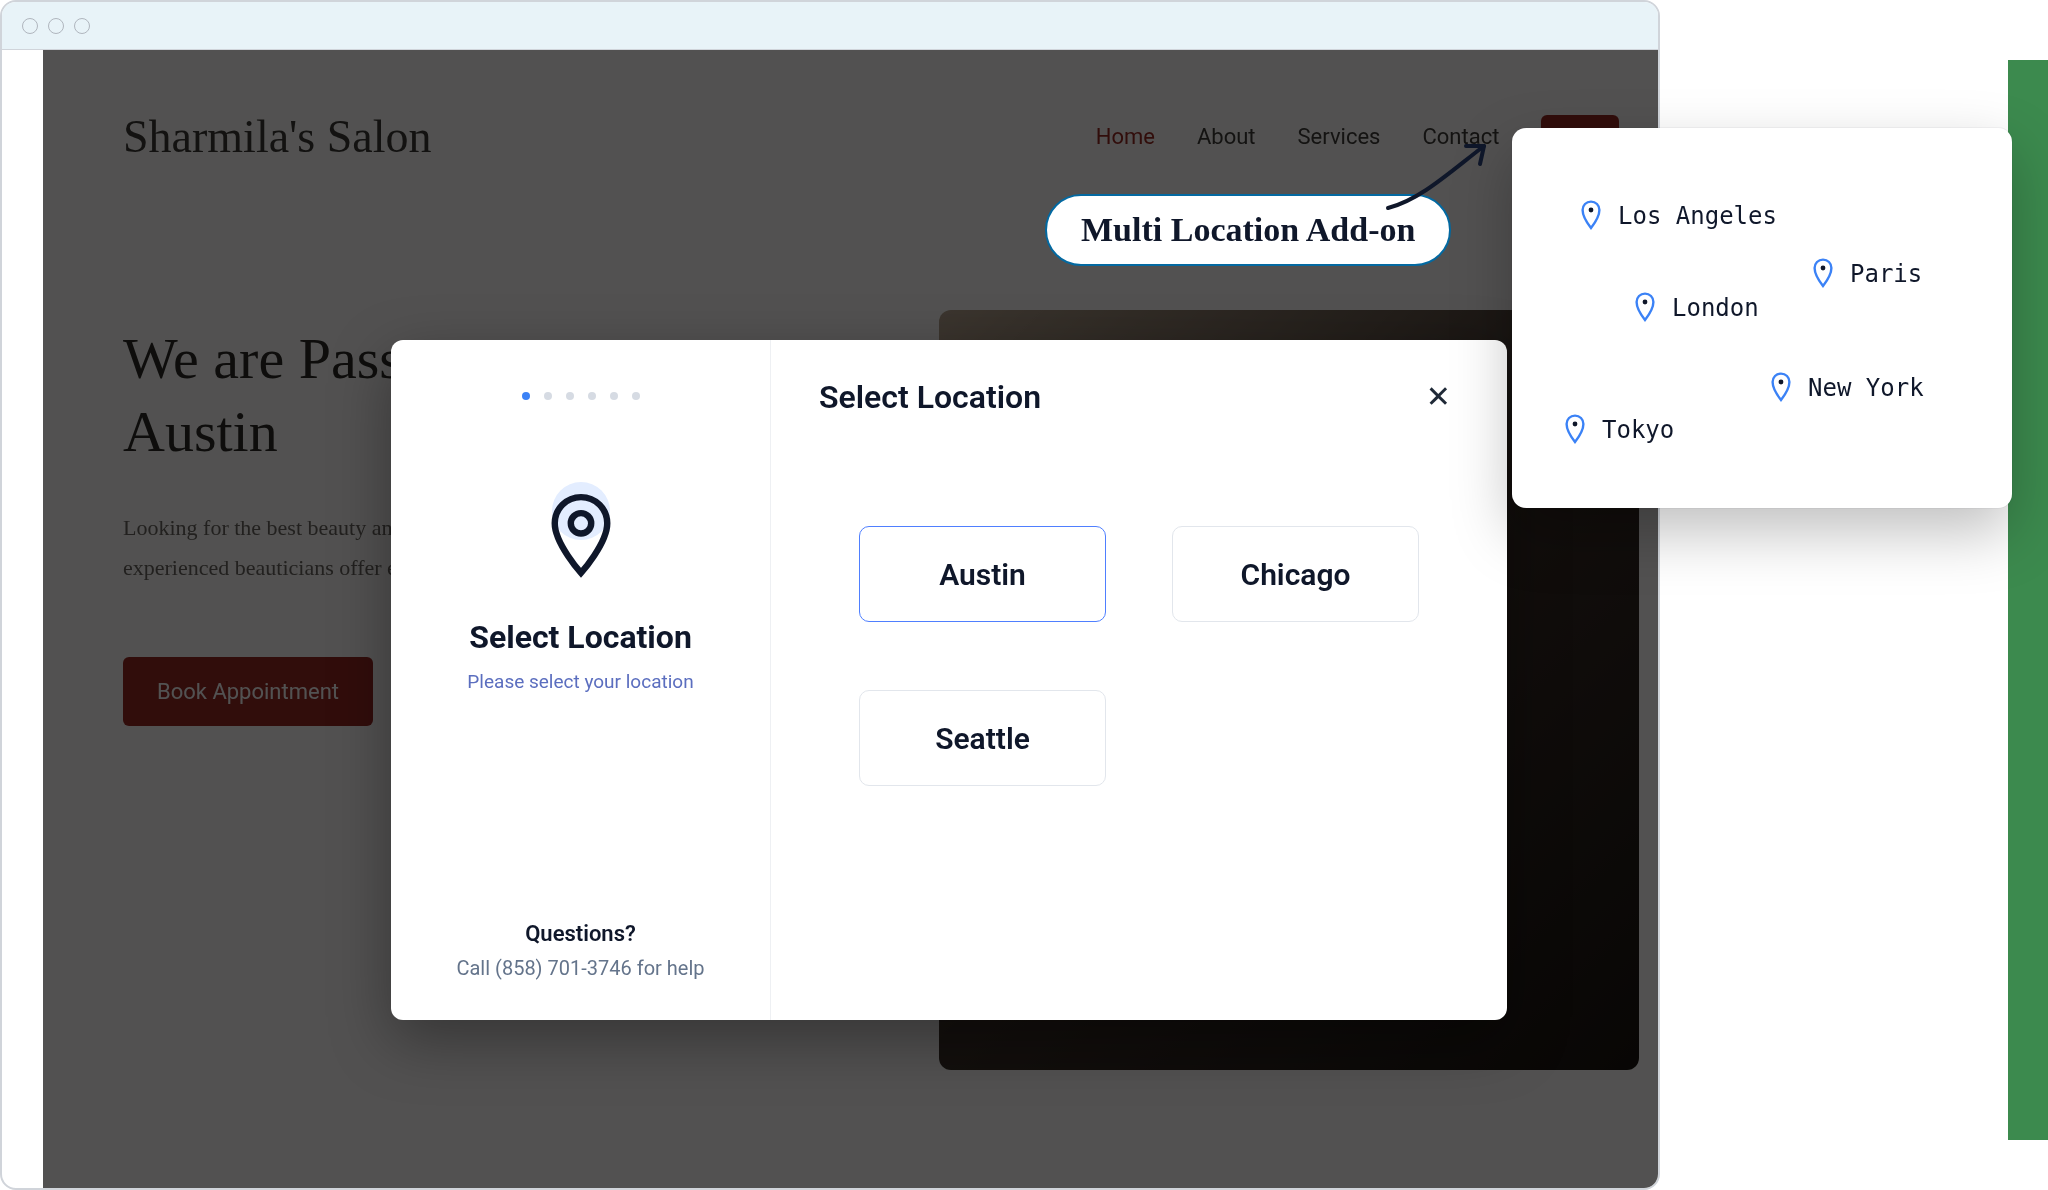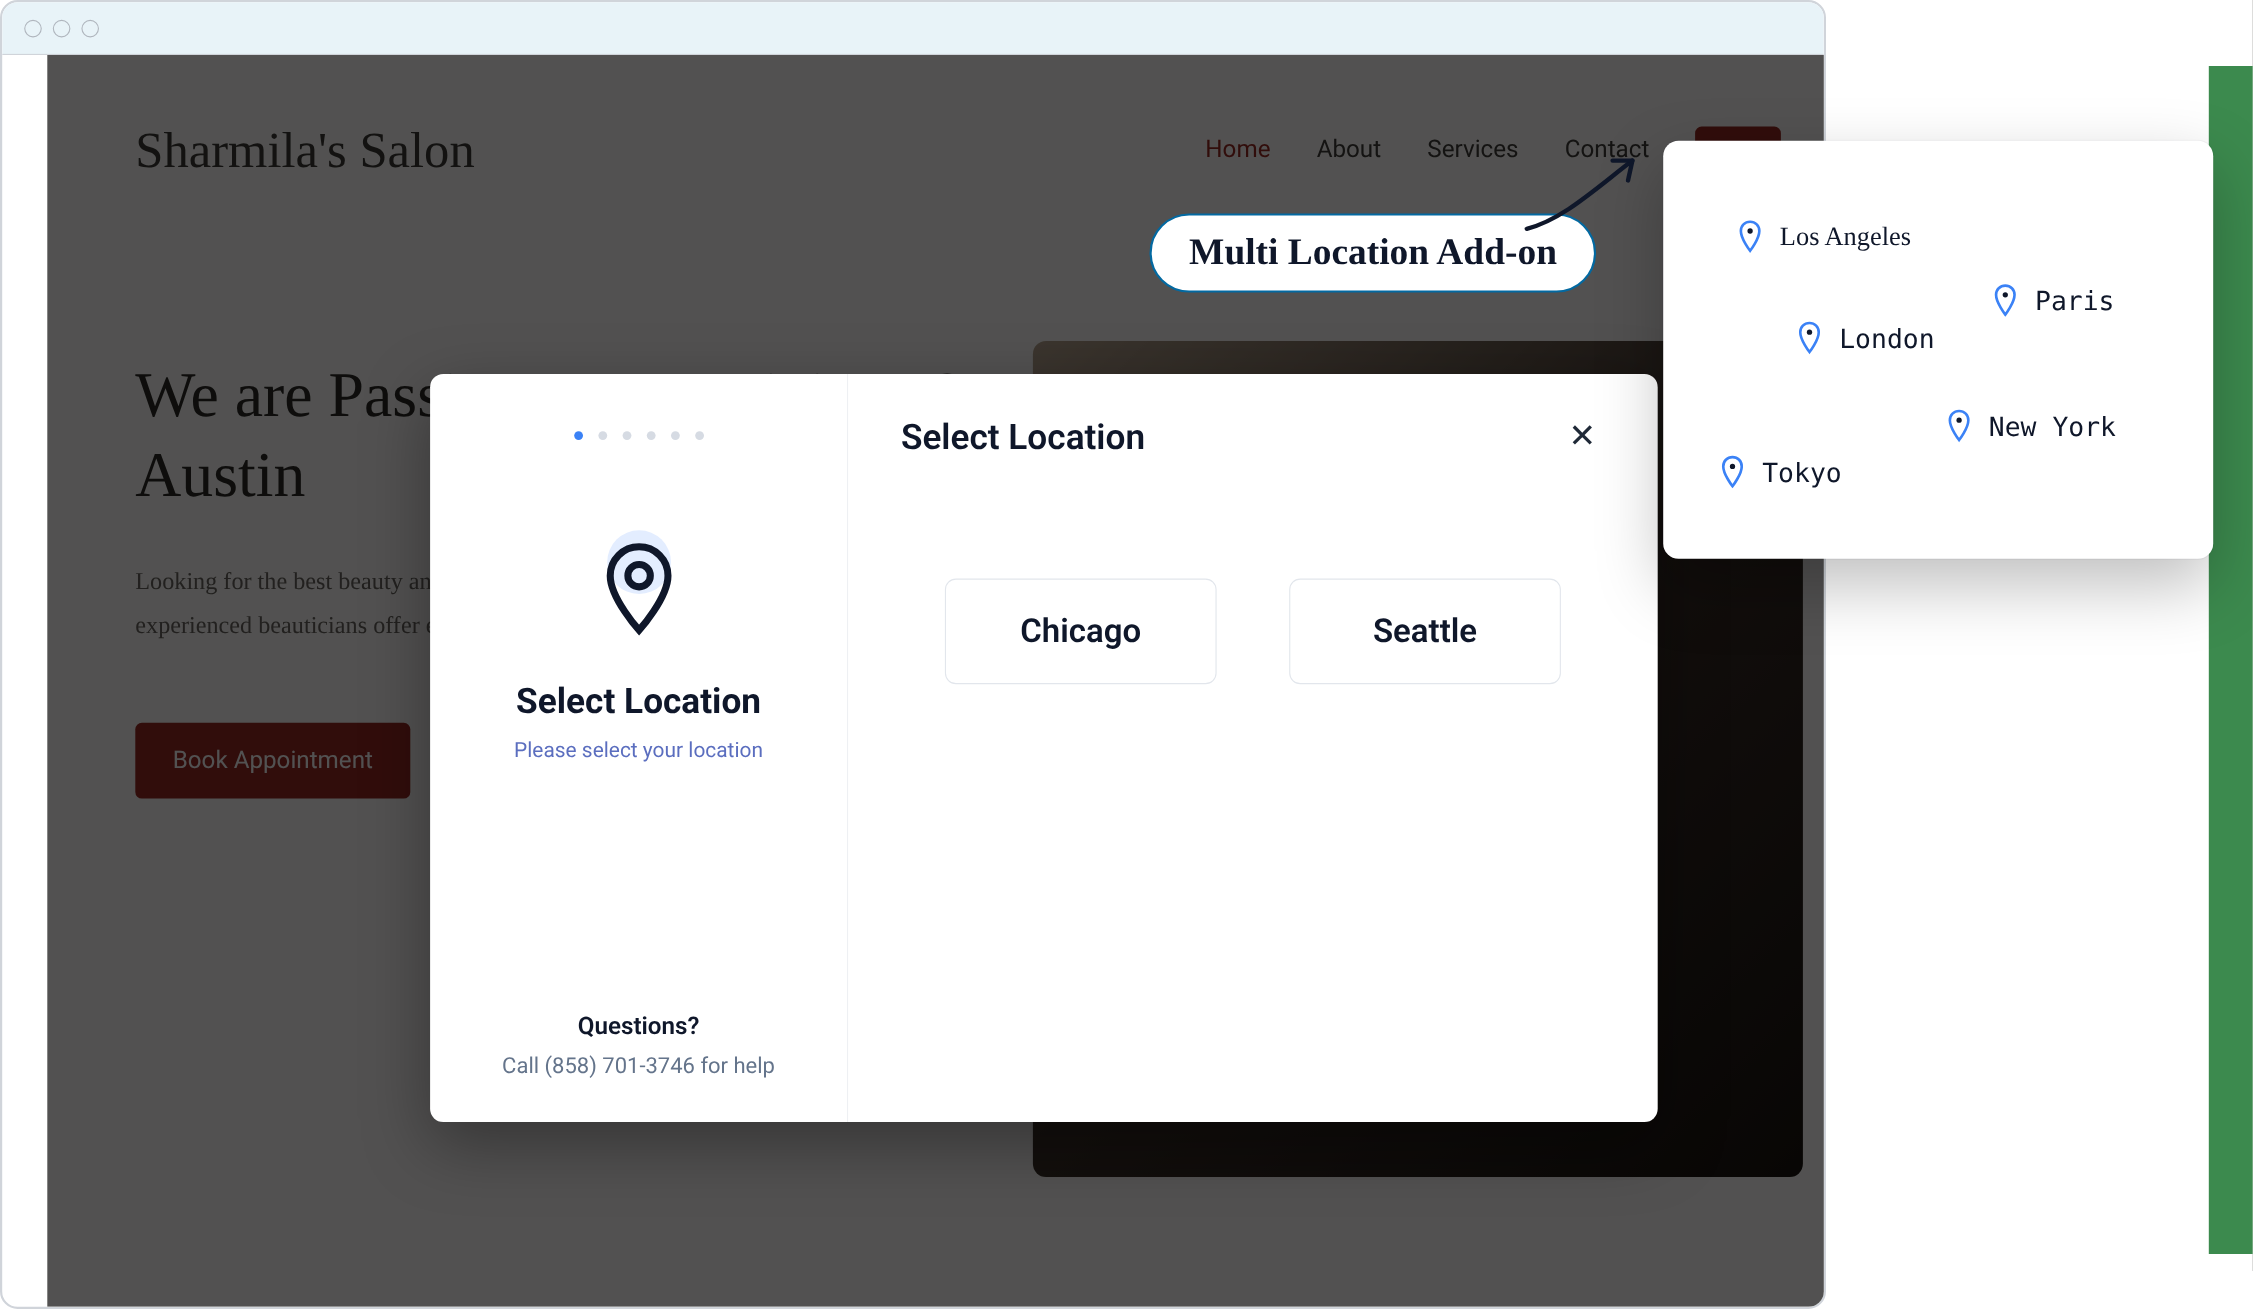--- a/index.html
+++ b/index.html
@@ -370,37 +370,38 @@
           <div class="q-sub">Call (858) 701-3746 for help</div>
         </div>
       </div>
 
       <div class="modal-right">
         <div class="modal-right-header">
           <h1>Select Location</h1>
           <span class="close-x">✕</span>
         </div>
         <div class="loc-grid" id="loc-grid">
+            <div class="loc-btn selected">Austin</div>
             <div class="loc-btn">Chicago</div>
             <div class="loc-btn">Seattle</div>
           </div>
       </div>
     </div>
 
   </div>
 </div>
 
 <div class="callout-pill">Multi Location Add-on</div>
 <svg class="callout-arrow" width="130" height="90" viewBox="0 0 130 90">
   <path d="M8 78 C 40 70, 70 42, 104 16" stroke="#0f172a" stroke-width="4" fill="none" stroke-linecap="round"></path>
   <path d="M104 16 L86 16 M104 16 L100 34" stroke="#0f172a" stroke-width="4" fill="none" stroke-linecap="round"></path>
 </svg>
 
 <div class="world-card">
-  <div class="place" style="left:64px; top:70px;font-family:Liberation Serif, serif;">
+  <div class="place" style="left:64px; top:70px;">
     <svg width="30" height="36" viewBox="0 0 24 30" fill="none" stroke="#3b82f6" stroke-width="2">
         <path d="M12 3 C8 3 5 6 5 10 C5 16 12 25 12 25 C12 25 19 16 19 10 C19 6 16 3 12 3 Z"></path>
         <circle cx="12" cy="10" r="2" fill="#0f172a" stroke="none"></circle>
       </svg>
     <span>Los Angeles</span>
   </div>
   <div class="place" style="left:296px; top:128px;">
     <svg width="30" height="36" viewBox="0 0 24 30" fill="none" stroke="#3b82f6" stroke-width="2">
         <path d="M12 3 C8 3 5 6 5 10 C5 16 12 25 12 25 C12 25 19 16 19 10 C19 6 16 3 12 3 Z"></path>
         <circle cx="12" cy="10" r="2" fill="#0f172a" stroke="none"></circle>

